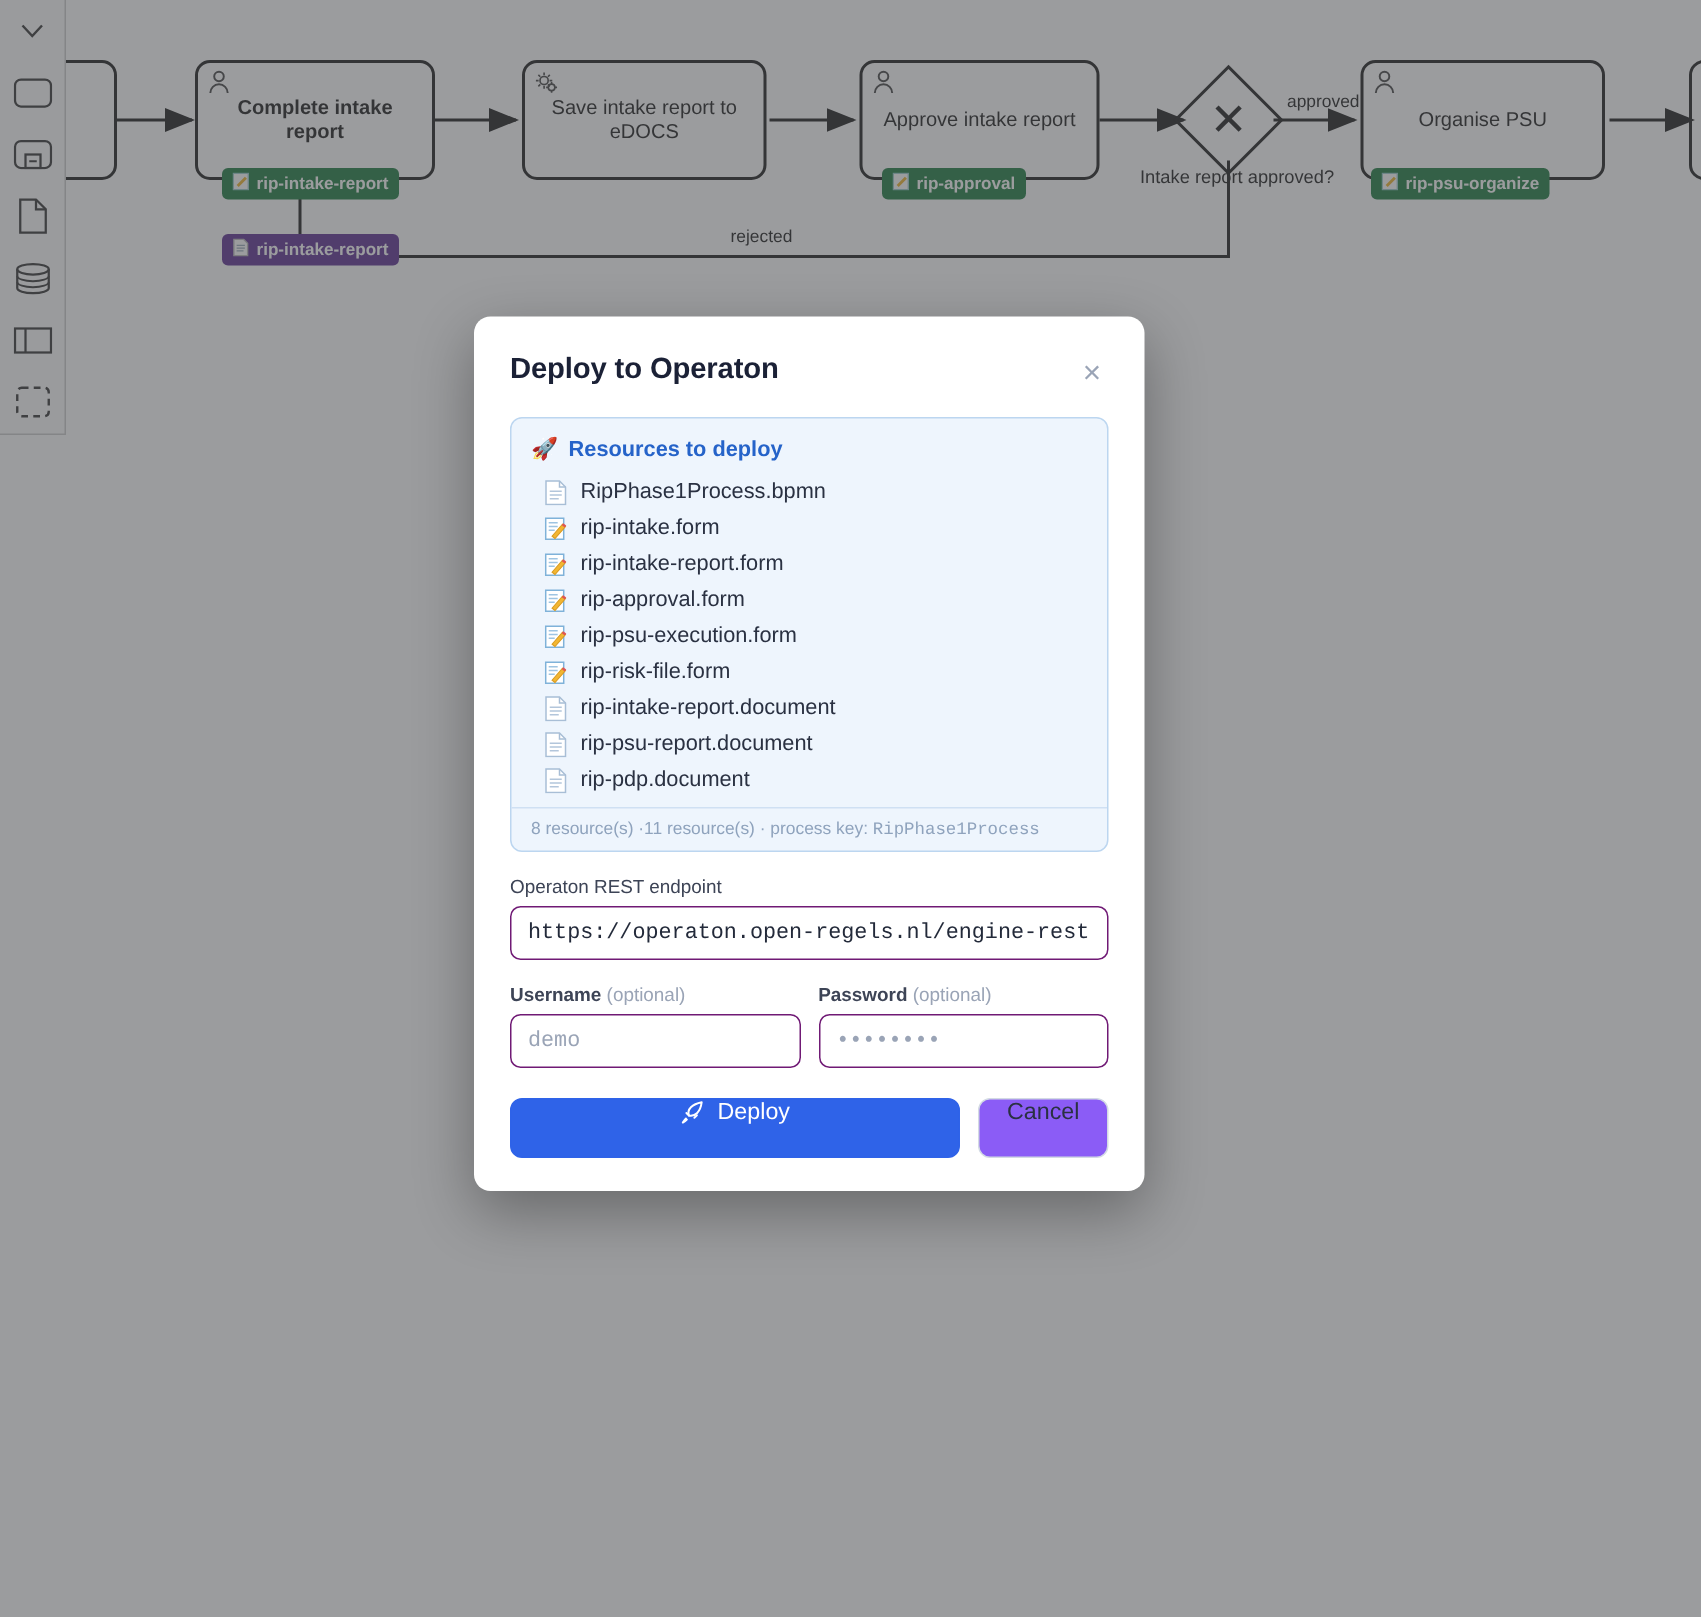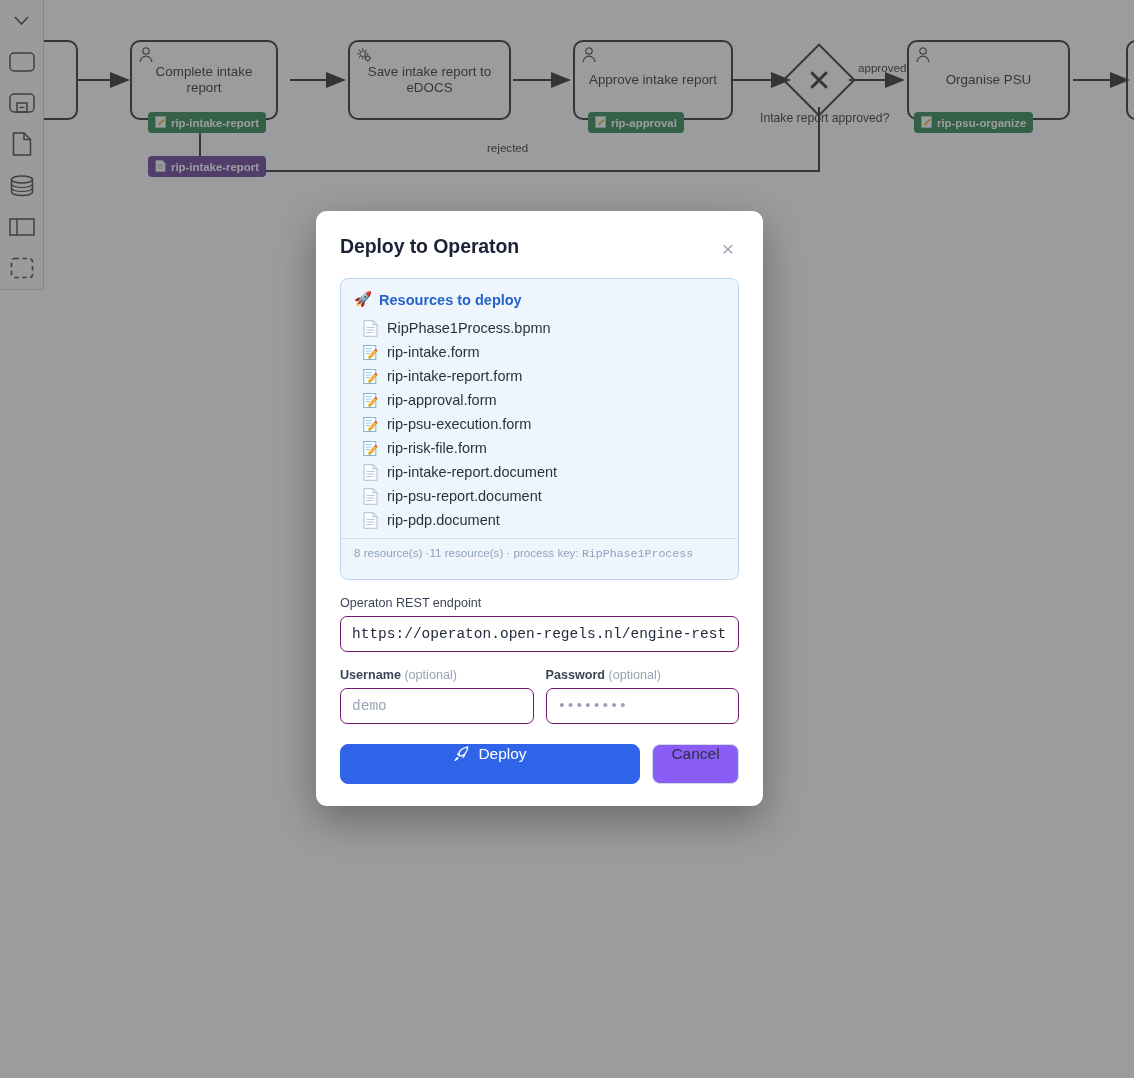--- a/index.html
+++ b/index.html
@@ -84,21 +84,21 @@
   .res-item {
     display: flex; align-items: center; gap: 9px;
     font-size: 14.5px; color: #2a3142;
     height: 24px;
     padding-left: 9px;
   }
   .res-icon { width: 15px; height: 17px; display:block; flex: 0 0 15px; }
   .res-foot {
     font-size: 11.6px; color: #8fa3bd;
     border-top: 1px solid #cfe0f3;
-    margin: 6px -13px 12px -13px;
+    margin: 6px -13px 0 -13px;
     padding: 7px 13px 7px 13px;
   }
   .mono { font-family: "Liberation Mono", monospace; }
 
   
   .field-label {
     font-size: 12.6px; color: #3d4456; margin: 16px 0 6px 0;
     font-weight: normal;
   }
   .field-label.bold { font-weight: bold; }
@@ -196,21 +196,21 @@
       <path d="M819,107 L819,171 L150,171" stroke="#1b1b1b" stroke-width="2" fill="none"></path>
 
       <path d="M200,130 L200,158" stroke="#1b1b1b" stroke-width="2" fill="none"></path>
       <path d="M254,171 L819,171" stroke="#1b1b1b" stroke-width="2" fill="none"></path>
     </svg>
 
     <div class="task" style="left:-48px; top:40px; width:126px; height:80px;">
       <span>ng</span>
     </div>
 
-    <div class="task" style="left:130px; top:40px; width:148px; height:80px;">
+    <div class="task" style="left:130px; top:40px; width:160px; height:80px;font-weight:bold;">
       <span class="task-ico">
         <svg width="18" height="18" viewBox="0 0 18 18">
             <circle cx="9" cy="5" r="3.2" fill="none" stroke="#444" stroke-width="1.3"></circle>
             <path d="M3.2,16 a5.8,5.8 0 0 1 11.6,0" fill="none" stroke="#444" stroke-width="1.3"></path>
           </svg>
       </span>
       <span>Complete intake report</span>
     </div>
     <div class="badge badge-green" style="left:148px; top:112px;">
       <span>
@@ -265,21 +265,21 @@
     </div>
 
     <div class="gw" style="left:793px; top:54px;"></div>
     <div class="gw-x" style="left:793px; top:54px;">✕</div>
     <div class="flow-label" style="left:760px; top:111px; width:120px;">
       <span>Intake report approved?</span>
     </div>
     <div class="edge-label" style="left:858px; top:61px;">
       <span>approved</span>
     </div>
-    <div class="edge-label" style="left:487px; top:141px;">
+    <div class="edge-label" style="left:487px; top:151px;">
       <span>rejected</span>
     </div>
 
     <div class="task" style="left:907px; top:40px; width:163px; height:80px;">
       <span class="task-ico">
         <svg width="18" height="18" viewBox="0 0 18 18">
             <circle cx="9" cy="5" r="3.2" fill="none" stroke="#444" stroke-width="1.3"></circle>
             <path d="M3.2,16 a5.8,5.8 0 0 1 11.6,0" fill="none" stroke="#444" stroke-width="1.3"></path>
           </svg>
       </span>

